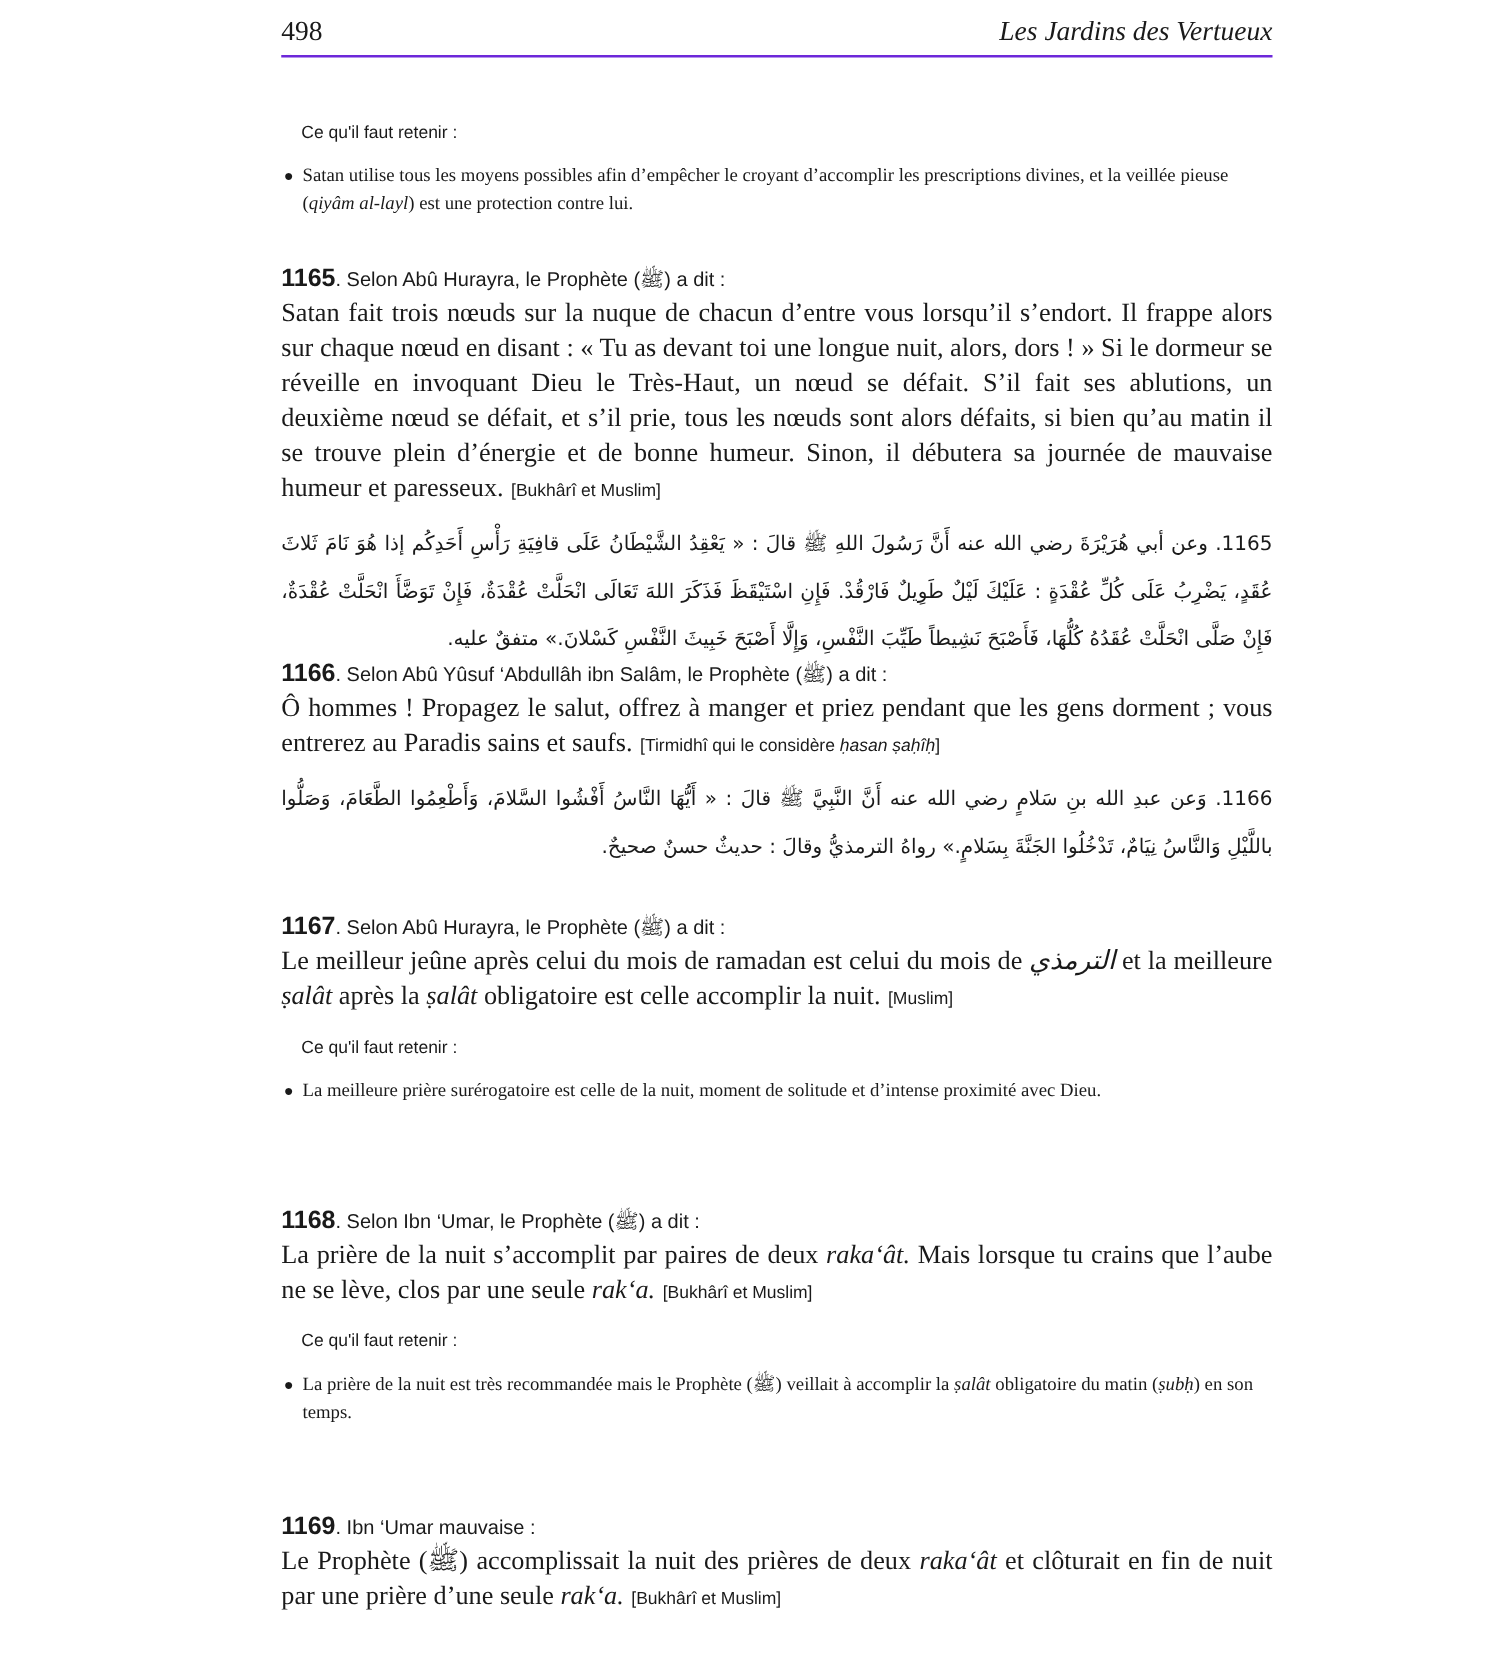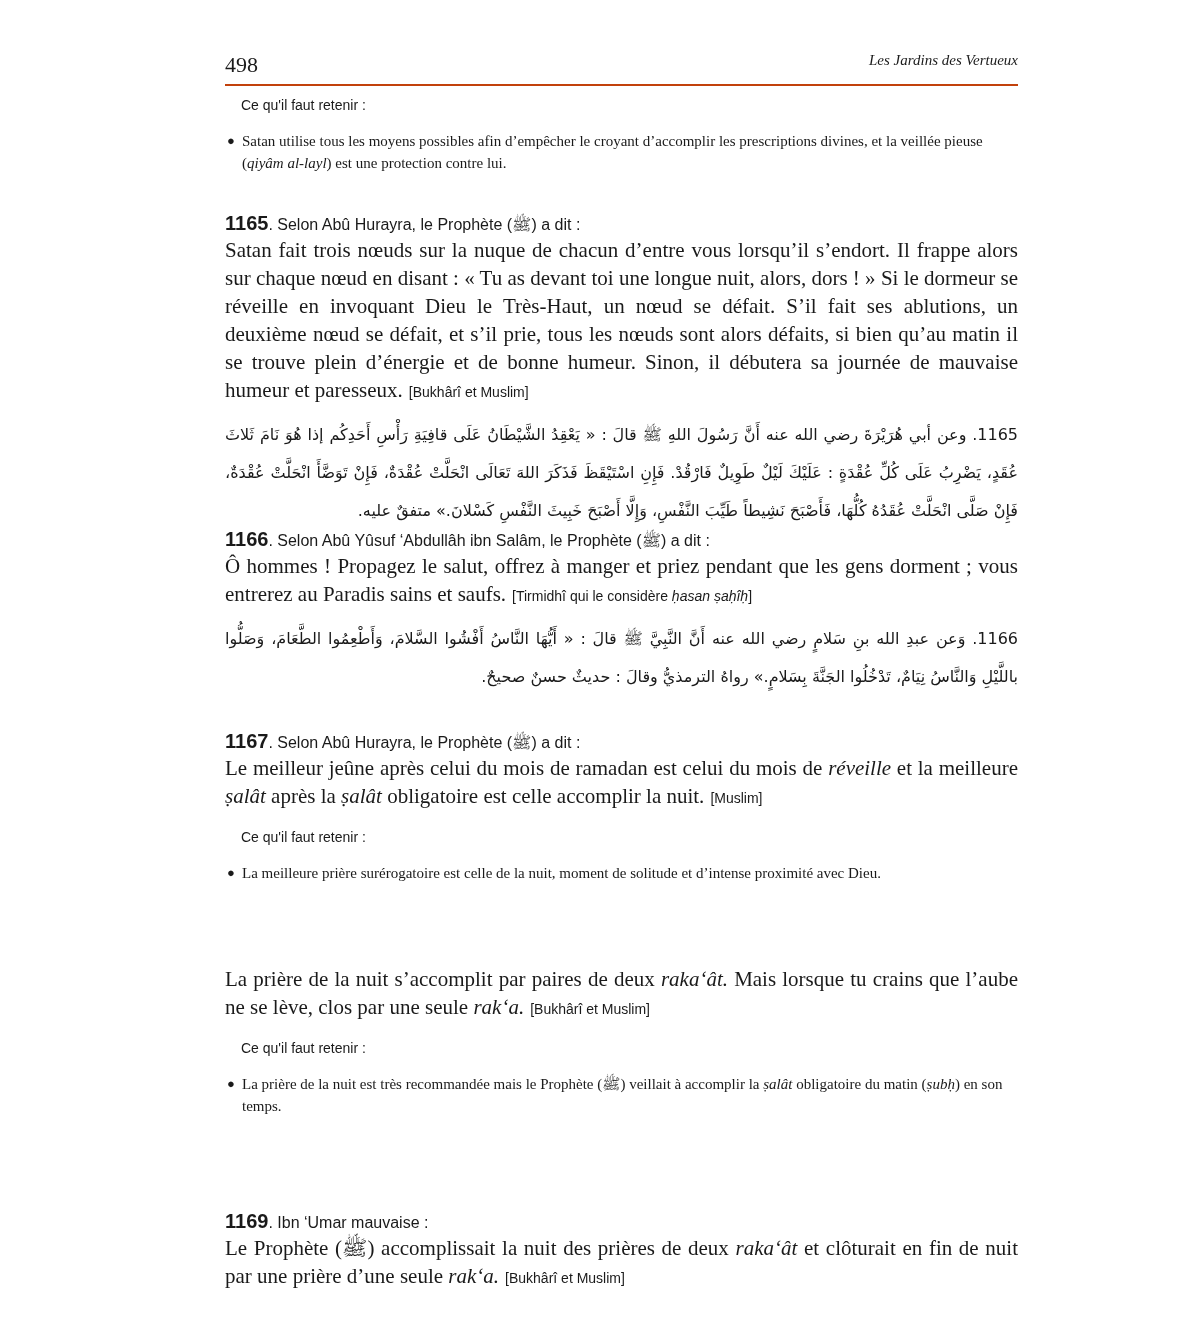--- a/index.html
+++ b/index.html
@@ -16,37 +16,36 @@
     }
     .page {
       position: absolute;
       left: 225px;
       top: 0;
       width: 793px;
     }
     .running-head {
       position: relative;
       height: 44px;
-      border-bottom: 2px solid #c2410c;
-      margin-top: 40px;
+      border-bottom: 2px solid #6d28d9;
     }
     .page-number {
       position: absolute;
       left: 0;
       top: 12px;
       font-family: "Liberation Serif", "DejaVu Serif", serif;
       font-size: 22px;
     }
     .book-title {
       position: absolute;
       right: 0;
       top: 12px;
       font-family: "Liberation Serif", "DejaVu Serif", serif;
       font-style: italic;
-      font-size: 15px;
+      font-size: 22px;
     }
     .retenir {
       margin: 0;
     }
     .retenir-label {
       font-family: "Liberation Sans", "DejaVu Sans", sans-serif;
       font-size: 14px;
       line-height: 18px;
       margin: 16px;
     }
@@ -149,32 +148,35 @@
       <span>Ô hommes ! Propagez le salut, offrez à manger et priez pendant que les gens dorment ; vous entrerez au Paradis sains et saufs.</span><span class="source"><span>[Tirmidhî qui le considère </span><i>ḥasan ṣaḥîḥ</i><span>]</span></span>
     </p>
     <p class="hadith-ar">1166. وَعن عبدِ الله بنِ سَلامٍ رضي الله عنه أَنَّ النَّبِيَّ ﷺ قالَ : « أَيُّهَا النَّاسُ أَفْشُوا السَّلامَ، وَأَطْعِمُوا الطَّعَامَ، وَصَلُّوا باللَّيْلِ وَالنَّاسُ نِيَامٌ، تَدْخُلُوا الجَنَّةَ بِسَلامٍ.» رواهُ الترمذيُّ وقالَ : حديثٌ حسنٌ صحيحٌ.</p>
   </div>
 
   <div id="h1167" class="hadith">
     <p class="hadith-head">
       <span class="hadith-num">1167</span><span>. Selon Abû Hurayra, le Prophète (ﷺ) a dit :</span>
     </p>
     <p class="hadith-fr">
-      <span class="parts"><span>Le meilleur jeûne après celui du mois de ramadan est celui du mois de </span><i>réveille</i><span> et la meilleure </span><i>ṣalât</i><span> après la </span><i>ṣalât</i><span> obligatoire est celle accomplir la nuit.</span></span><span class="source">[Muslim]</span>
+      <span class="parts"><span>Le meilleur jeûne après celui du mois de ramadan est celui du mois de </span><i>الترمذي</i><span> et la meilleure </span><i>ṣalât</i><span> après la </span><i>ṣalât</i><span> obligatoire est celle accomplir la nuit.</span></span><span class="source">[Muslim]</span>
     </p>
     <div class="retenir after-ar">
       <p class="retenir-label">Ce qu'il faut retenir :</p>
       <p class="retenir-item">
         <span class="bullet">●</span>
         <span>La meilleure prière surérogatoire est celle de la nuit, moment de solitude et d’intense proximité avec Dieu.</span>
       </p>
     </div>
   </div>
 
   <div id="h1168" class="hadith">
+    <p class="hadith-head">
+      <span class="hadith-num">1168</span><span>. Selon Ibn ‘Umar, le Prophète (ﷺ) a dit :</span>
+    </p>
     <p class="hadith-fr">
       <span class="parts"><span>La prière de la nuit s’accomplit par paires de deux </span><i>raka‘ât.</i><span> Mais lorsque tu crains que l’aube ne se lève, clos par une seule </span><i>rak‘a.</i></span><span class="source">[Bukhârî et Muslim]</span>
     </p>
     <div class="retenir after-ar">
       <p class="retenir-label">Ce qu'il faut retenir :</p>
       <p class="retenir-item">
         <span class="bullet">●</span>
         <span>La prière de la nuit est très recommandée mais le Prophète (ﷺ) veillait à accomplir la </span><i>ṣalât</i><span> obligatoire du matin (</span><i>ṣubḥ</i><span>) en son temps.</span>
       </p>
     </div>

